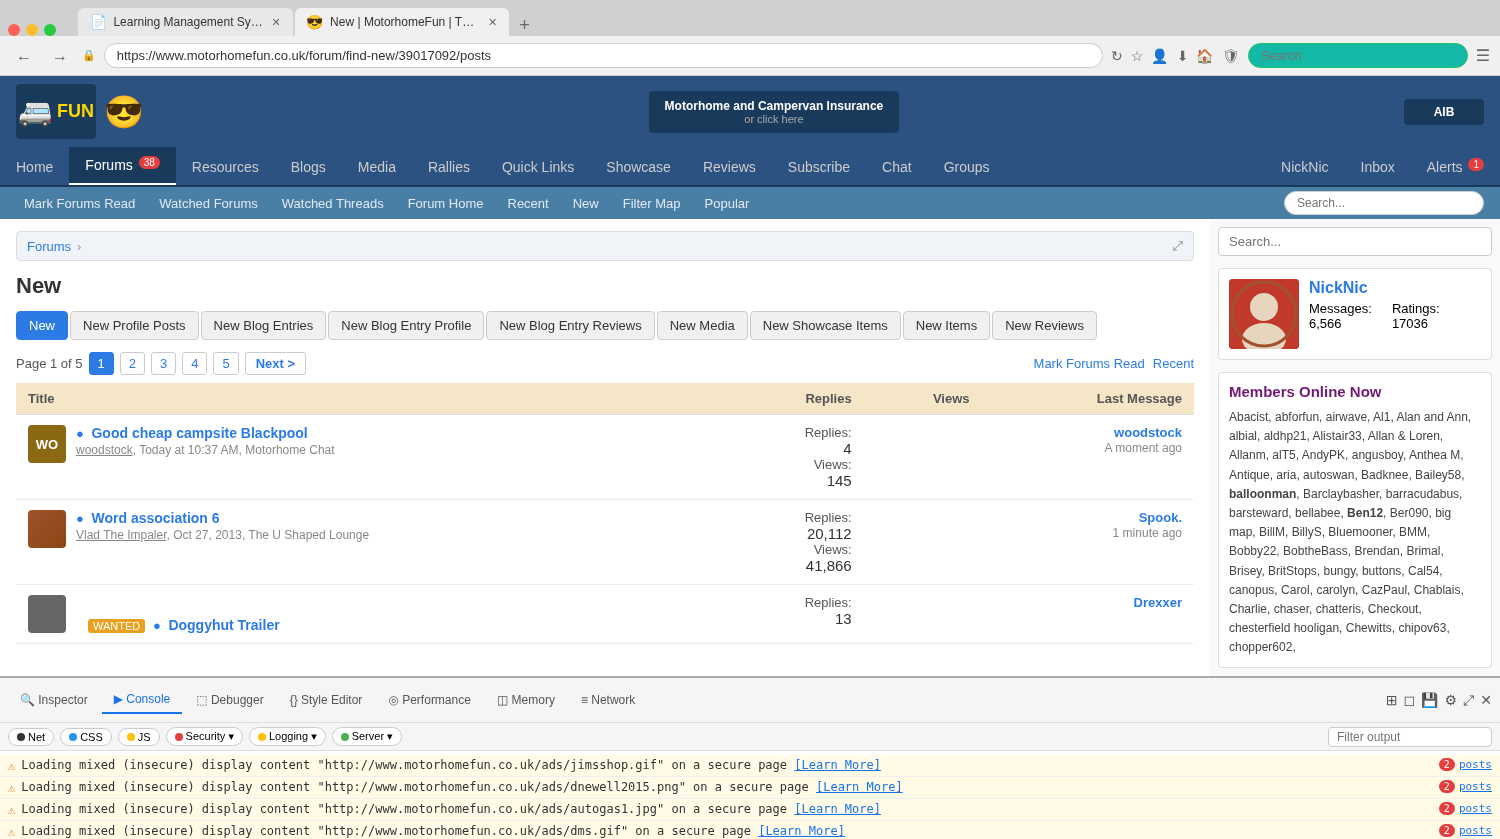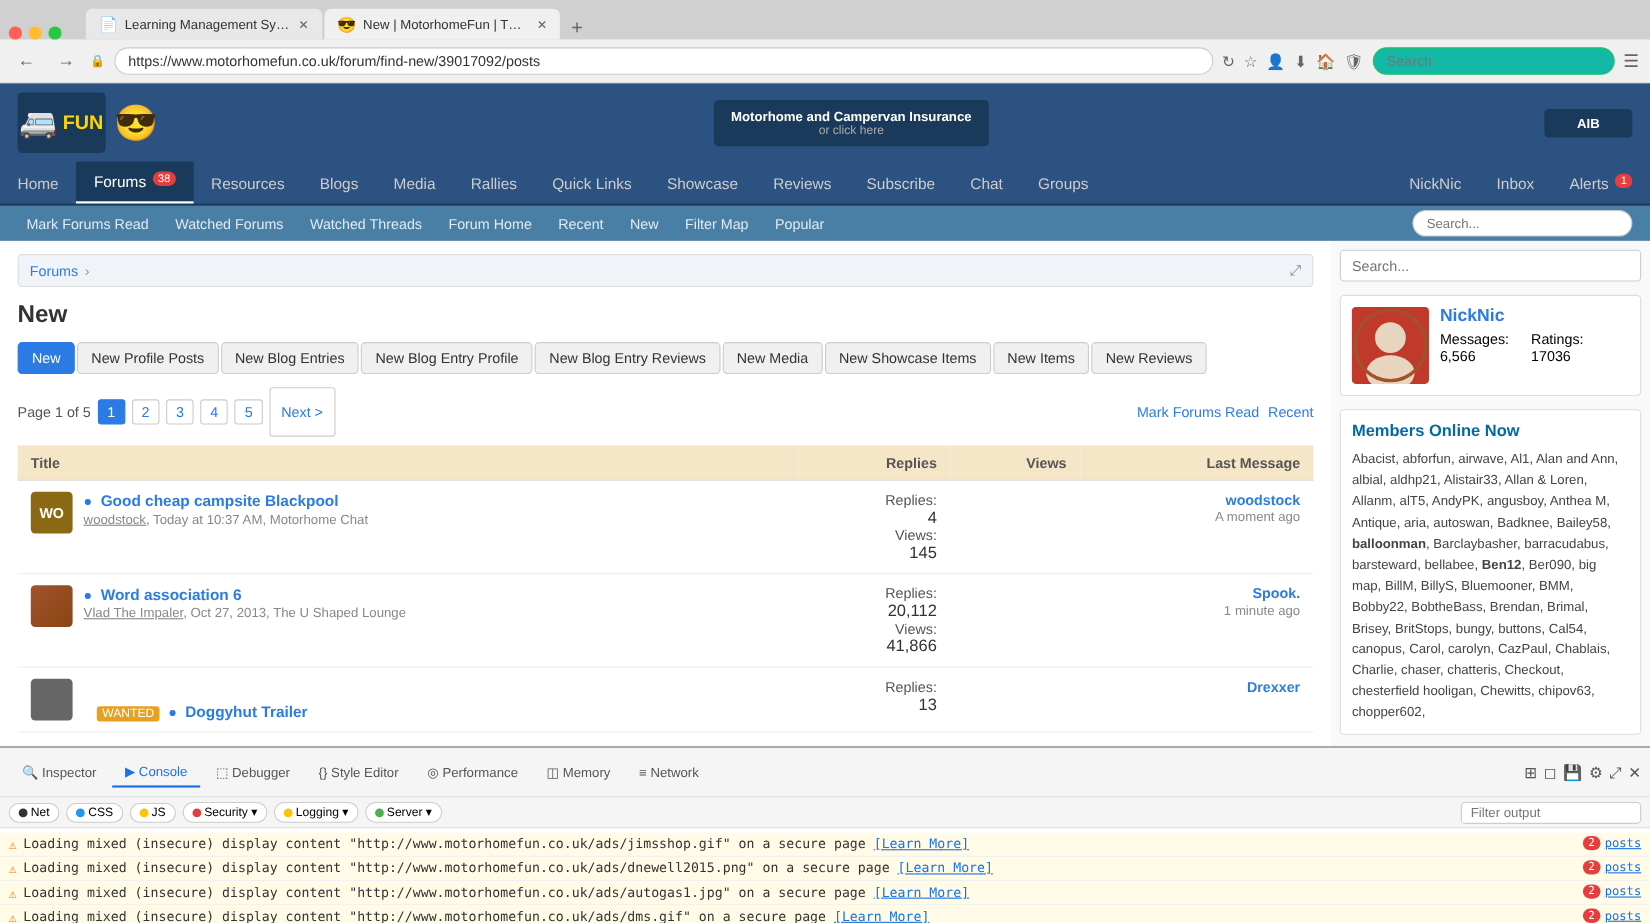--- a/index.html
+++ b/index.html
@@ -75,21 +75,21 @@
     
     .tab-list { display: flex; flex-wrap: wrap; gap: 2px; margin-bottom: 12px; }
     .content-tab { padding: 6px 12px; border: 1px solid #ccc; border-radius: 4px; cursor: pointer; font-size: 13px; background: #f0f0f0; color: #333; text-decoration: none; }
     .content-tab.active { background: #2c7be5; color: #fff; border-color: #2c7be5; }
 
     
     .pagination-row { display: flex; align-items: center; gap: 6px; margin-bottom: 8px; font-size: 13px; }
     .pagination-row span { color: #555; }
     .page-link { padding: 3px 8px; border: 1px solid #ccc; border-radius: 3px; text-decoration: none; color: #2c7be5; font-size: 13px; }
     .page-link.active { background: #2c7be5; color: #fff; border-color: #2c7be5; }
-    .page-link.next { padding: 14px 10px; }
+    .page-link.next { padding: 3px 10px; font-weight: bold; }
     .pagination-right { margin-left: auto; display: flex; gap: 8px; }
     .pagination-right a { color: #2c7be5; text-decoration: none; font-size: 13px; }
 
     
     .forum-table { width: 100%; border-collapse: collapse; }
     .forum-table thead th { background: #f5e6c8; padding: 8px 12px; text-align: left; font-weight: bold; color: #555; font-size: 13px; border-bottom: 1px solid #ddd; }
     .forum-table thead th.right { text-align: right; }
     .forum-table tbody tr { border-bottom: 1px solid #eee; }
     .forum-table tbody td { padding: 10px 12px; vertical-align: top; }
     .post-title-link { color: #2c7be5; text-decoration: none; font-size: 14px; font-weight: bold; }
@@ -105,21 +105,21 @@
 
     
     .sidebar-search { margin-bottom: 12px; }
     .sidebar-search input { width: 100%; border: 1px solid #ccc; border-radius: 4px; padding: 6px 10px; font-size: 13px; }
     .user-card { background: #fff; border: 1px solid #ddd; border-radius: 4px; padding: 10px; margin-bottom: 12px; display: flex; gap: 10px; align-items: flex-start; }
     .user-avatar { width: 70px; height: 70px; border-radius: 4px; background: #c0392b; display: flex; align-items: center; justify-content: center; overflow: hidden; }
     .user-info h3 { font-size: 16px; color: #2c7be5; font-weight: bold; }
     .user-stat-row { display: flex; gap: 20px; margin-top: 4px; }
 
     .members-online { background: #fff; border: 1px solid #ddd; border-radius: 4px; padding: 10px; }
-    .members-online h4 { font-size: 15px; color: #0369a1; font-weight: bold; margin-bottom: 8px; }
+    .members-online h4 { font-size: 15px; color: #701a75; font-weight: bold; margin-bottom: 8px; }
     .members-list { font-size: 12px; color: #444; line-height: 1.6; }
 
     
     .devtools { background: #f0f0f0; border-top: 2px solid #aaa; height: 290px; display: flex; flex-direction: column; }
     .devtools-toolbar { display: flex; align-items: center; background: #f5f5f5; border-bottom: 1px solid #ddd; padding: 0 8px; height: 45px; gap: 2px; }
     .devtools-tab { padding: 6px 12px; font-size: 12px; cursor: pointer; color: #555; border: none; background: none; }
     .devtools-tab.active { color: #1a73e8; border-bottom: 2px solid #1a73e8; }
     .devtools-right-icons { margin-left: auto; display: flex; gap: 6px; }
     .devtools-right-icons span { font-size: 14px; cursor: pointer; color: #555; }
 

